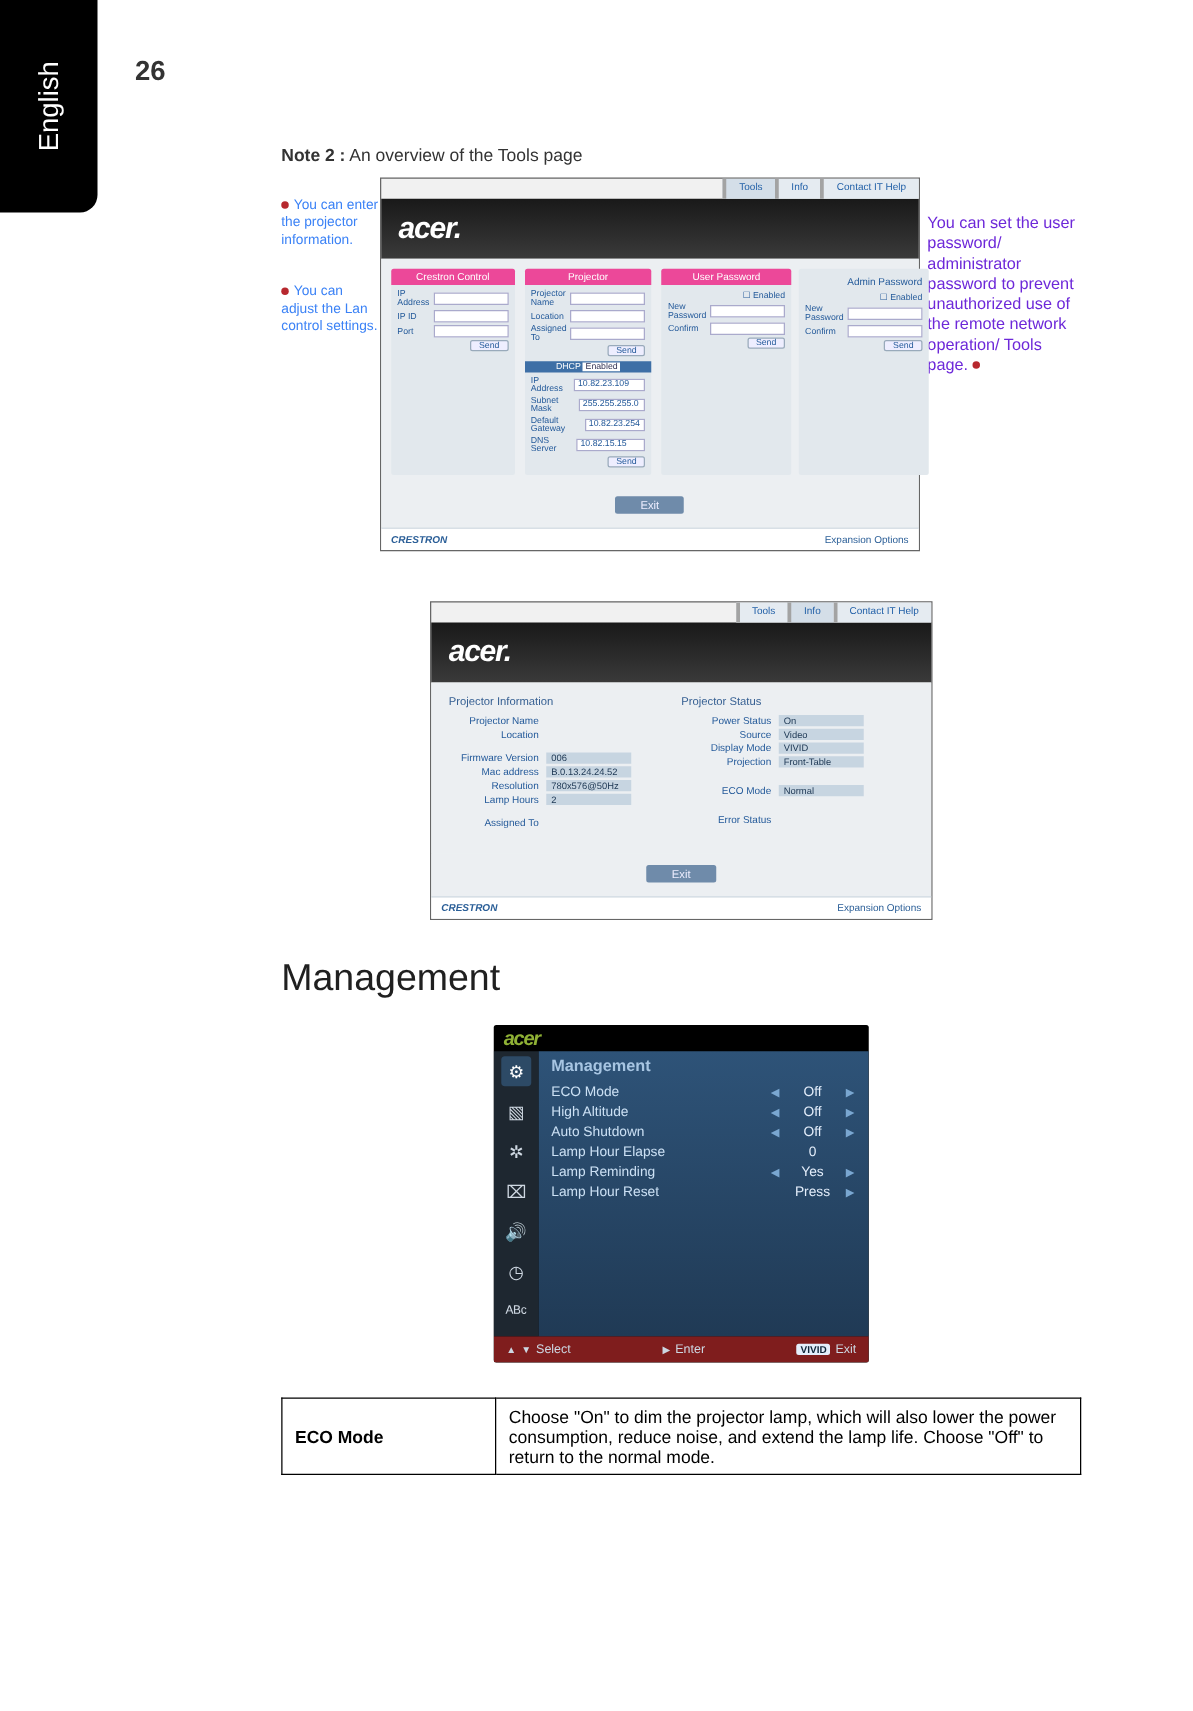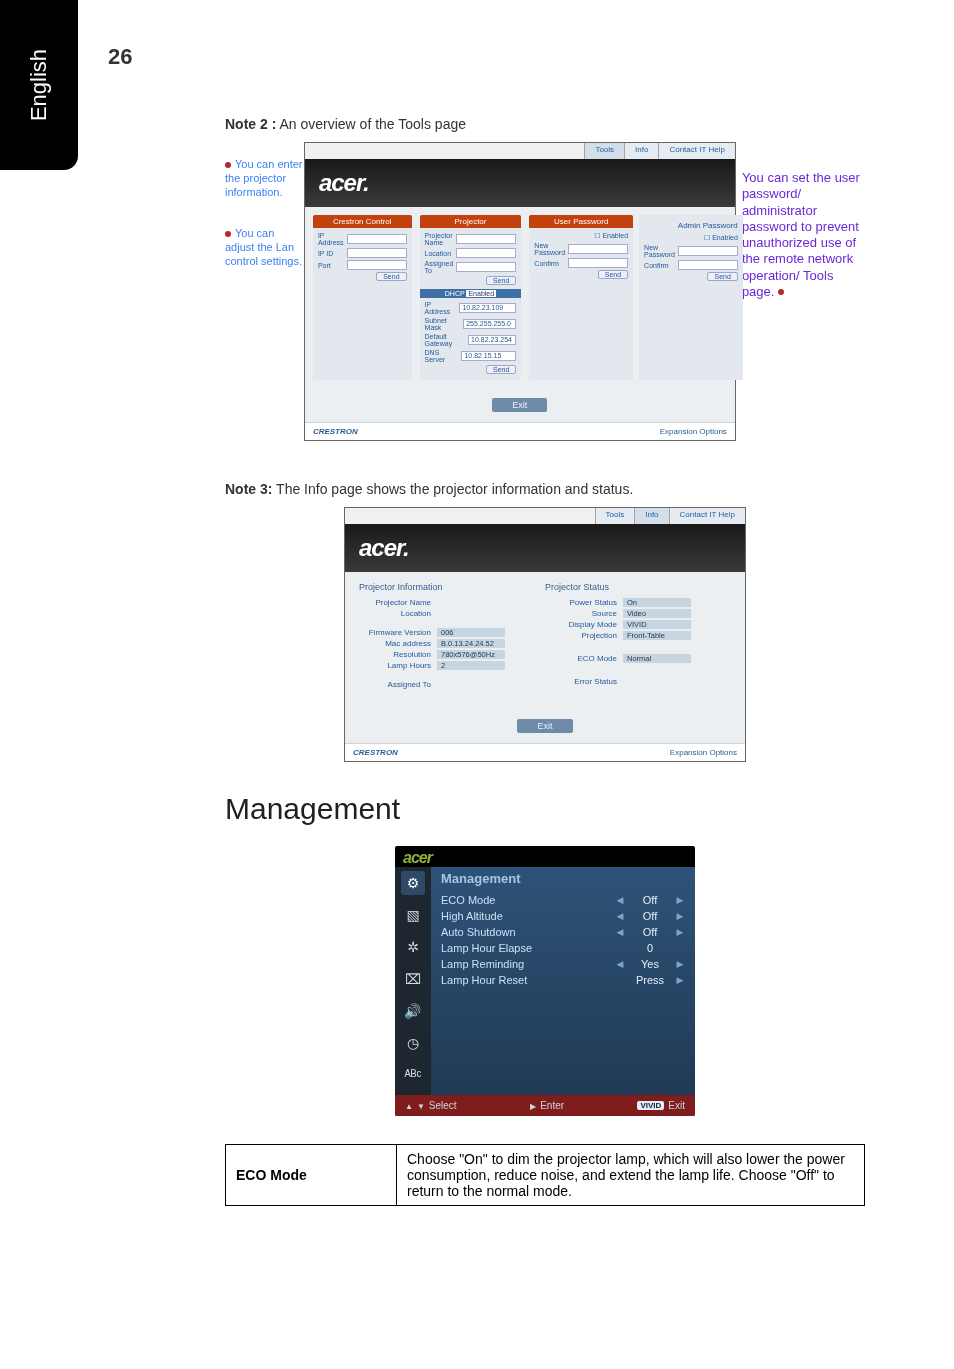--- a/index.html
+++ b/index.html
@@ -82,21 +82,21 @@
   .right-annos .r1 { margin-top: 28px; }
   .ts-tabs {
     height: 16px;
     display: flex;
     justify-content: flex-end;
     font-size: 8px;
     gap: 0;
   }
   .ts-tab {
     padding: 2px 10px;
-    border-left: 1px solid #a3a3a3;
+    border-left: 3px solid #a3a3a3;
     color: #2361a8;
     background: #e5ebf1;
   }
   .ts-tab.active { background: #d4dee8; }
   .ts-header {
     background: linear-gradient(#191919,#3a3a3a);
     padding: 10px 14px;
   }
   .acer-logo {
     font-style: italic;
@@ -115,21 +115,21 @@
   }
   .ts-col {
     flex: 1;
     background: #e2e8ed;
     border-radius: 2px;
     padding: 4px 5px;
     font-size: 7px;
     color: #245a9a;
   }
   .ts-col-title {
-    background: #c2410c;
+    background: #ec4899;
     color: #fff;
     font-size: 8px;
     text-align: center;
     padding: 2px 0;
     margin: -4px -5px 4px -5px;
     border-radius: 2px 2px 0 0;
   }
   .ts-row { display: flex; justify-content: space-between; align-items: center; margin: 2px 0; gap: 3px;}
   .ts-row input, .ts-val {
     background: #fff;
@@ -429,23 +429,20 @@
           <span class="crestron">CRESTRON</span>
           <span>Expansion Options</span>
         </div>
       </div>
 
       <div class="right-annos">
         <div class="r1"><span>You can set the user password/ administrator password to prevent unauthorized use of the remote network operation/ Tools page.</span> <span class="dot"></span></div>
       </div>
     </div>
 
-    <div class="note-title">
-      <b>Note 3:</b><span> The Info page shows the projector information and status.</span>
-    </div>
 
     <div class="info-screenshot">
       <div class="ts-tabs">
         <div class="ts-tab">Tools</div>
         <div class="ts-tab active">Info</div>
         <div class="ts-tab">Contact IT Help</div>
       </div>
       <div class="ts-header"><span class="acer-logo">acer</span></div>
       <div class="is-body">
         <div class="is-col">

